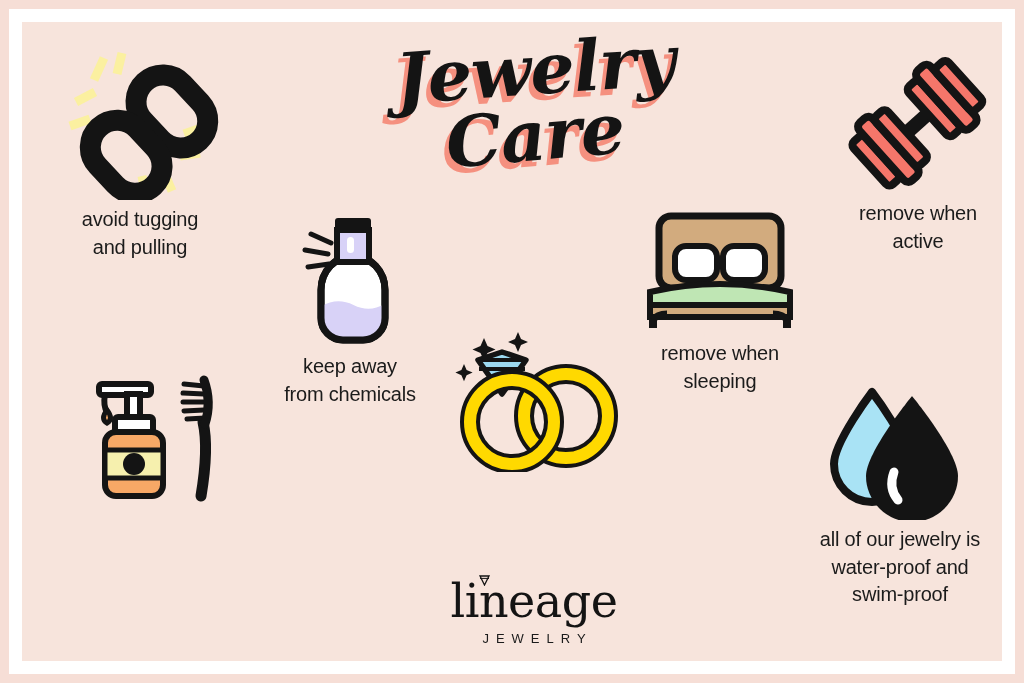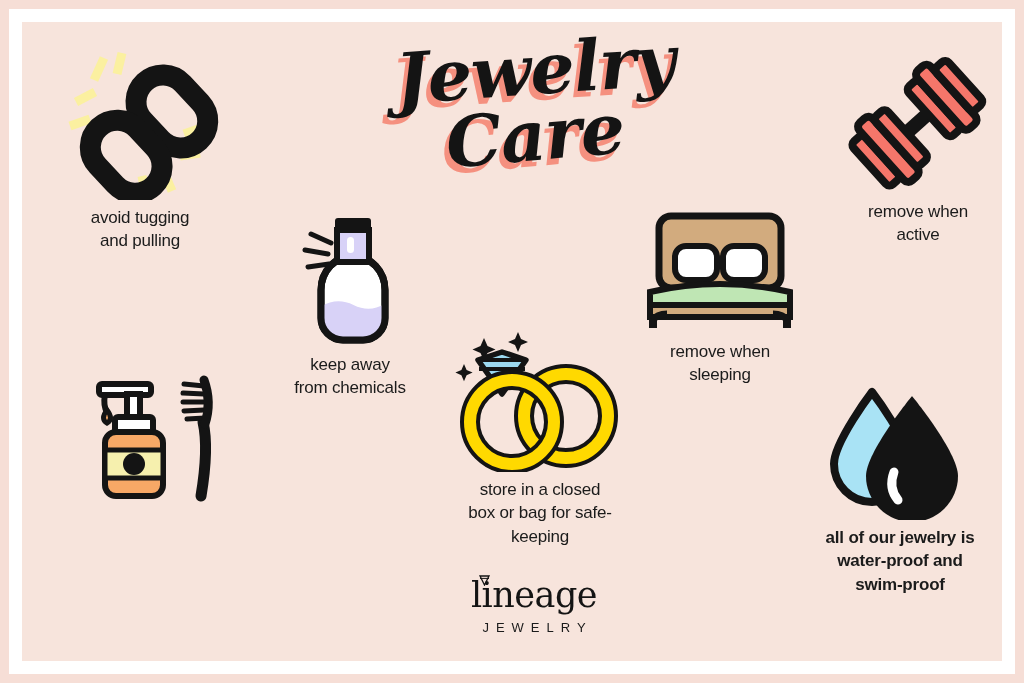--- a/index.html
+++ b/index.html
@@ -65,47 +65,47 @@
   .card {
     position: absolute;
     text-align: center;
   }
   .icon-wrap {
     position: relative;
     margin: 0 auto;
   }
   .caption {
     font-family: "Liberation Sans", sans-serif;
-    font-size: 17px;
+    font-size: 20px;
     line-height: 1.38;
     color: #1b1b1b;
     letter-spacing: -0.2px;
     margin-top: 6px;
   }
 
   
   #card-tugging   { left: 8px;   top: 28px;  width: 220px; }
   #card-active    { left: 786px; top: 32px;  width: 220px; }
   #card-chemicals { left: 218px; top: 190px; width: 220px; }
   #card-sleeping  { left: 588px; top: 182px; width: 220px; }
   #card-store     { left: 392px; top: 300px; width: 252px; }
   #card-scrub     { left: 18px;  top: 340px; width: 222px; }
-  #card-water     { left: 762px; top: 358px; width: 232px; font-weight: bold; }
+  #card-water     { left: 762px; top: 358px; width: 232px; }
 
   
   #logo-block {
     position: absolute;
     left: 412px;
     top: 556px;
     width: 200px;
     text-align: center;
   }
   #logo-word {
     font-family: "DejaVu Serif", serif;
-    font-size: 35px;
+    font-size: 46px;
     color: #141414;
     letter-spacing: -0.5px;
     line-height: 1;
   }
   #logo-sub {
     font-family: "Liberation Sans", sans-serif;
     font-size: 13px;
     letter-spacing: 7px;
     color: #1b1b1b;
     margin-top: 7px;
@@ -244,21 +244,20 @@
               <path d="M29 47 l46 0" stroke="#141414" stroke-width="4"></path>
             </g>
 
             <circle cx="116" cy="94" r="42" fill="none" stroke="#141414" stroke-width="20"></circle>
             <circle cx="116" cy="94" r="42" fill="none" stroke="#ffd900" stroke-width="12"></circle>
 
             <circle cx="62" cy="100" r="42" fill="none" stroke="#141414" stroke-width="20"></circle>
             <circle cx="62" cy="100" r="42" fill="none" stroke="#ffd900" stroke-width="12"></circle>
           </svg>
         </div>
-        <div class="caption">store in a closed<br>box or bag for safe-<br>keeping</div>
       </div>
 
       <div class="card" id="card-scrub">
         <div class="icon-wrap" style="width:160px;height:145px;">
           <svg width="160" height="145" viewBox="0 0 160 145">
 
             <rect x="28" y="22" width="52" height="11" rx="3" fill="#ffffff" stroke="#141414" stroke-width="6"></rect>
             <path d="M34 32 q-2 12 2 18" stroke="#141414" stroke-width="6" fill="none"></path>
             <path d="M36 48 q7 9 0 13 q-7 -4 0 -13 Z" fill="#f7a866" stroke="#141414" stroke-width="5"></path>
             <rect x="56" y="32" width="13" height="26" fill="#ffffff" stroke="#141414" stroke-width="6"></rect>

